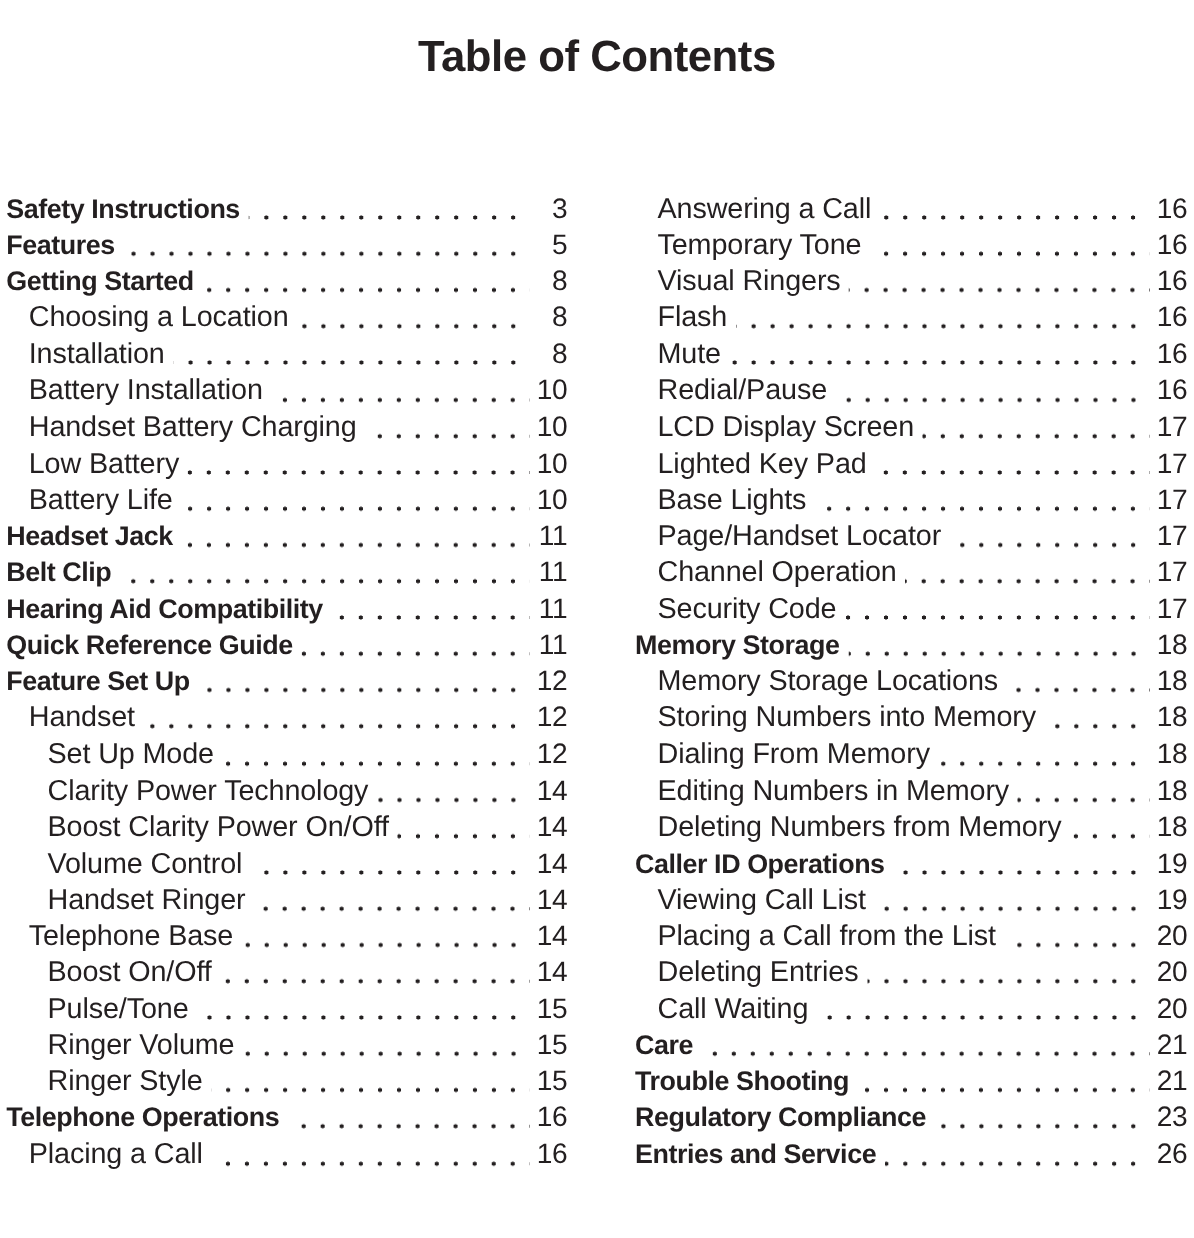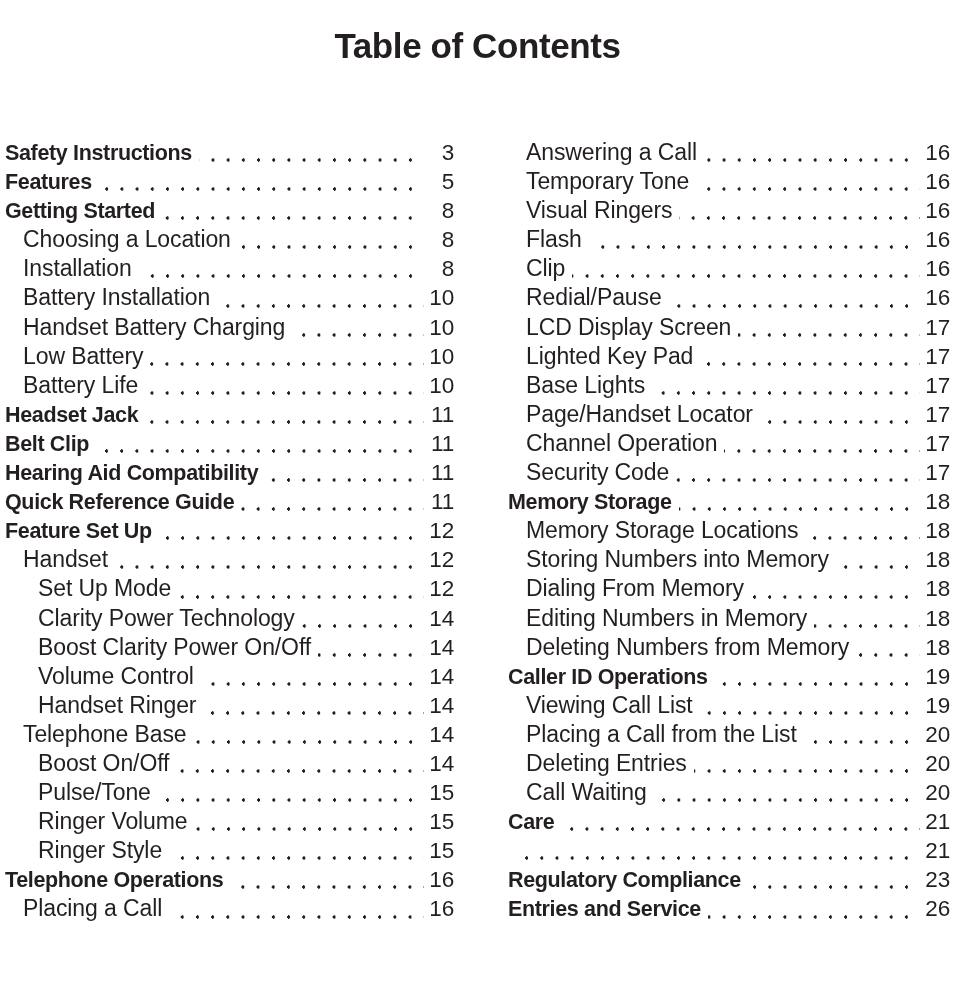--- a/index.html
+++ b/index.html
@@ -25,21 +25,21 @@
     text-align: center;
     font-size: 35px;
     font-weight: bold;
     letter-spacing: -0.4px;
     line-height: 46px;
     color: #231f20;
   }
 
   .toc-columns {
     position: absolute;
-    top: 138px;
+    top: 152px;
     left: 0;
     width: 955px;
     height: 838px;
   }
 
   .toc-col {
     position: absolute;
     top: 0;
   }
   #toc-col-left  { left: 5px;   width: 449px; }
@@ -259,21 +259,21 @@
         <span class="toc-label">Visual Ringers</span>
         <span class="toc-leader"></span>
         <span class="toc-page">16</span>
       </div>
       <div class="toc-entry lvl1">
         <span class="toc-label">Flash</span>
         <span class="toc-leader"></span>
         <span class="toc-page">16</span>
       </div>
       <div class="toc-entry lvl1">
-        <span class="toc-label">Clip</span>
+        <span class="toc-label">Mute</span>
         <span class="toc-leader"></span>
         <span class="toc-page">16</span>
       </div>
       <div class="toc-entry lvl1">
         <span class="toc-label">Redial/Pause</span>
         <span class="toc-leader"></span>
         <span class="toc-page">16</span>
       </div>
       <div class="toc-entry lvl1">
         <span class="toc-label">LCD Display Screen</span>
@@ -359,20 +359,21 @@
         <span class="toc-label">Call Waiting</span>
         <span class="toc-leader"></span>
         <span class="toc-page">20</span>
       </div>
       <div class="toc-entry lvl0">
         <span class="toc-label">Care</span>
         <span class="toc-leader"></span>
         <span class="toc-page">21</span>
       </div>
       <div class="toc-entry lvl0">
+        <span class="toc-label">Trouble Shooting</span>
         <span class="toc-leader"></span>
         <span class="toc-page">21</span>
       </div>
       <div class="toc-entry lvl0">
         <span class="toc-label">Regulatory Compliance</span>
         <span class="toc-leader"></span>
         <span class="toc-page">23</span>
       </div>
       <div class="toc-entry lvl0">
         <span class="toc-label">Entries and Service</span>

